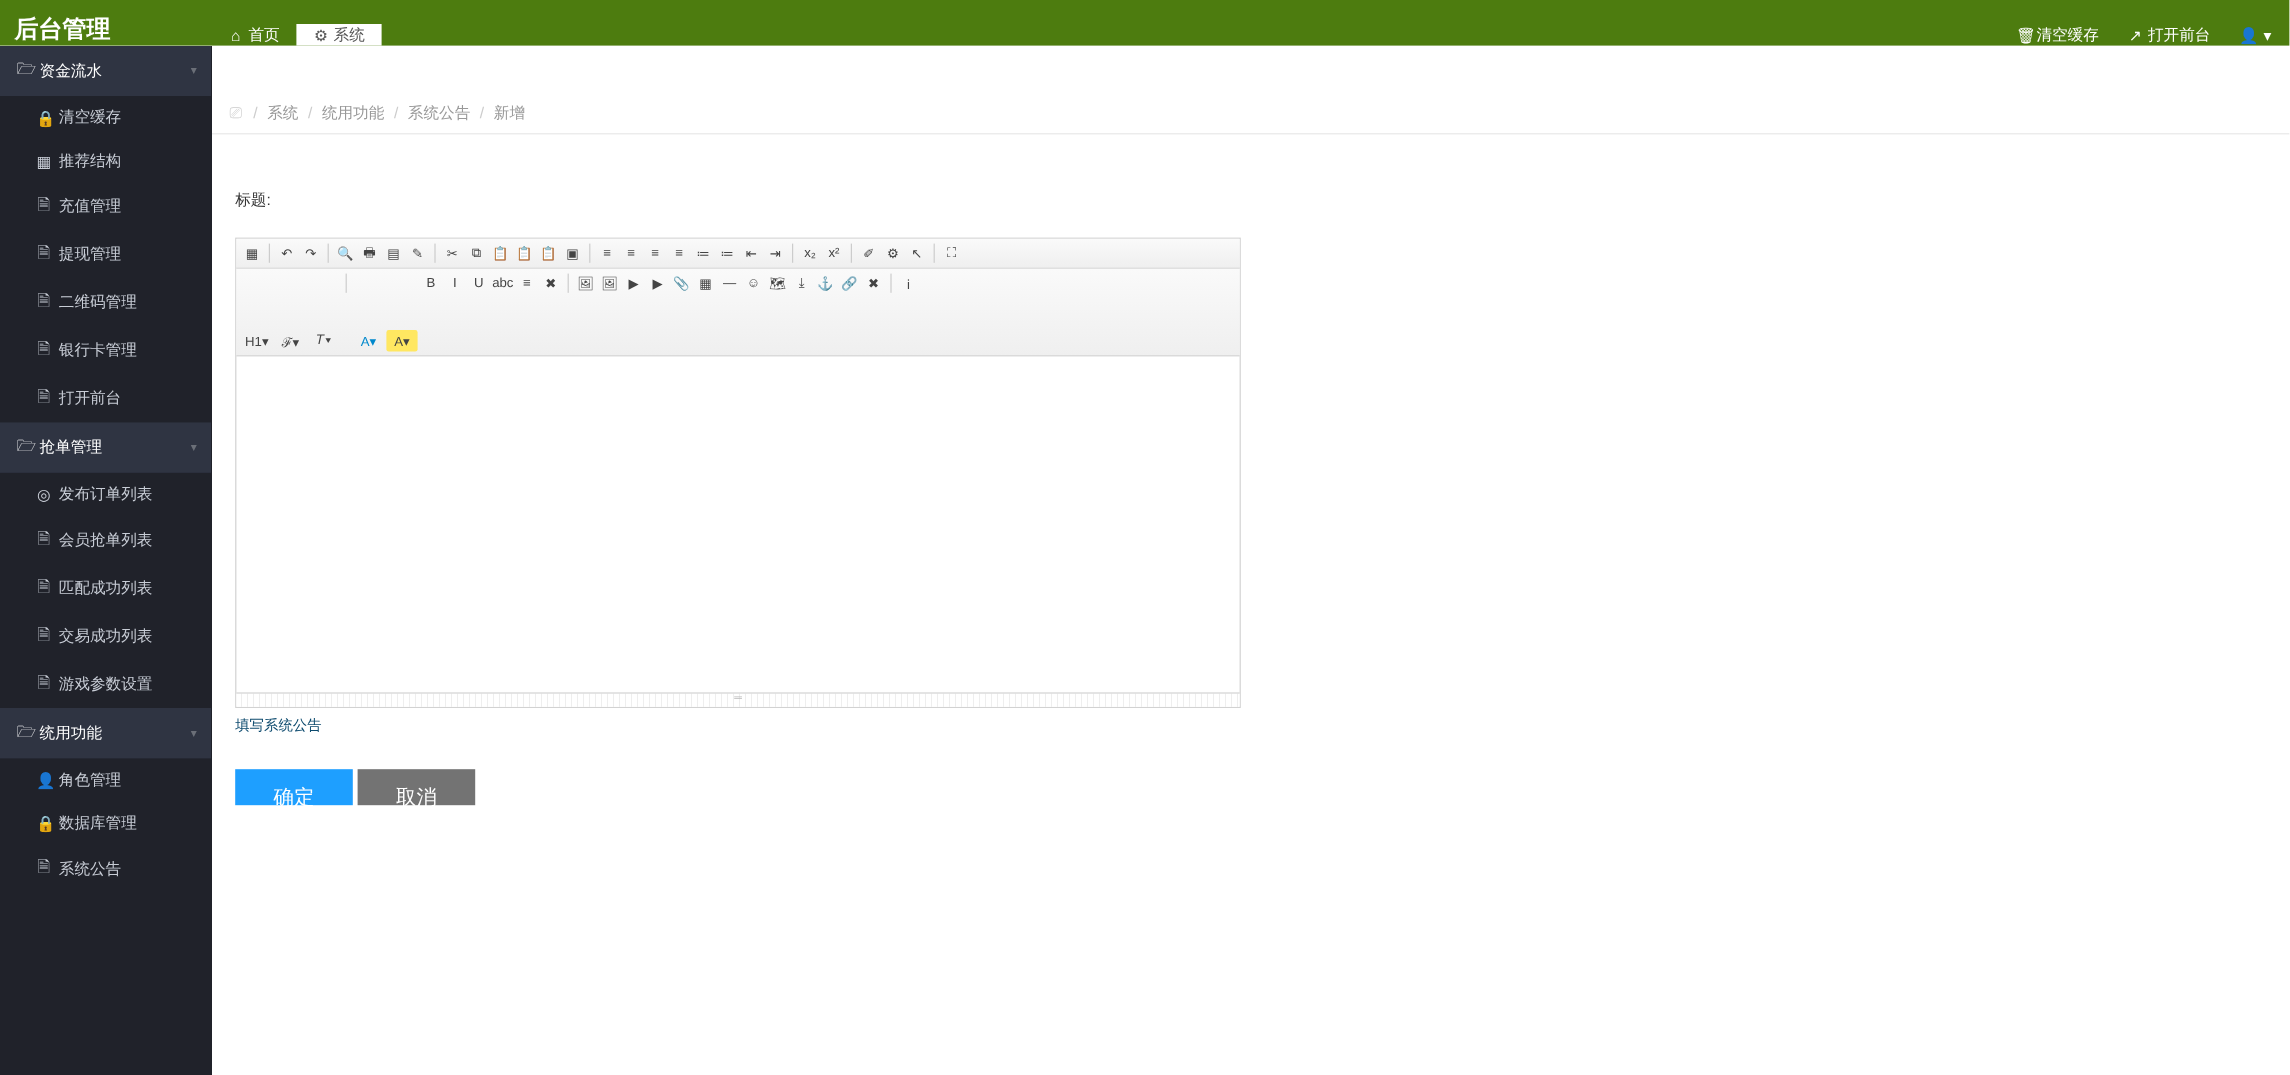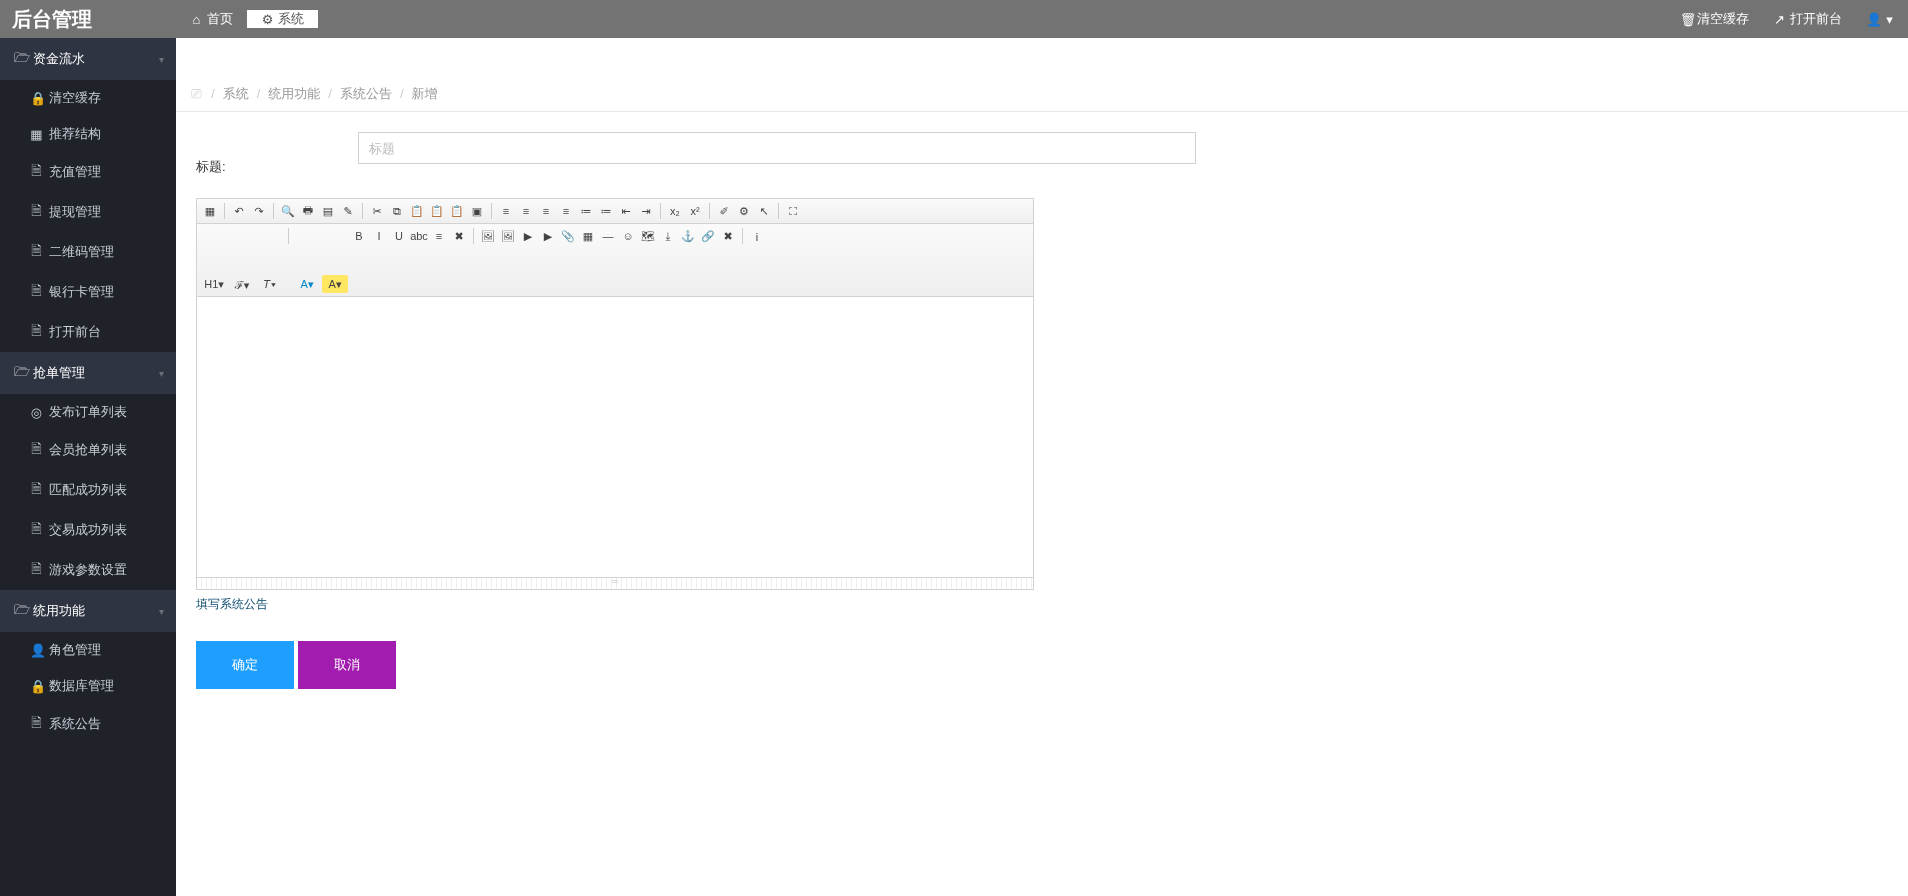--- a/index.html
+++ b/index.html
@@ -1,18 +1,18 @@
 <!DOCTYPE html>
 <html><head>
 <meta charset="utf-8">
 <style>
 * { margin: 0; padding: 0; box-sizing: border-box; }
 body { font-family: "Microsoft YaHei", Arial, sans-serif; font-size: 13px; color: #333; background: #fff; }
 
-.topbar { height: 38px; background: #737373; display: flex; align-items: center; color: #fff; }
+.topbar { height: 38px; background: #4d7c0f; display: flex; align-items: flex-end; color: #fff; }
 .logo { width: 176px; display: flex; align-items: center; padding-left: 12px; font-size: 20px; font-weight: bold; }
 .tabs { display: flex; align-items: stretch; }
 .tab { display: flex; align-items: center; padding: 0 14px; color: #fff; cursor: pointer; font-size: 13px; gap: 4px; }
 .tab.active { background: #fff; color: #555; }
 .topbar-right { margin-left: auto; display: flex; align-items: stretch; }
 .top-action { display: flex; align-items: center; padding: 0 12px; color: #fff; cursor: pointer; font-size: 13px; gap: 4px; }
 
 .sidebar { position: fixed; top: 38px; left: 0; bottom: 0; width: 176px; background: #20222A; color: #aab; overflow-y: auto; }
 .menu-group { background: #2F3442; color: #fff; padding: 10px 14px; font-size: 13px; display: flex; align-items: center; gap: 6px; cursor: pointer; position: relative; }
 .menu-group .chev { position: absolute; right: 12px; color: #6b6f78; font-size: 10px; }
@@ -33,23 +33,23 @@
 .editor-tb { background: linear-gradient(#fafafa,#efefef); border-bottom: 1px solid #d2d2d2; padding: 3px 4px; display: flex; flex-wrap: wrap; gap: 2px; }
 .tb-btn { width: 18px; height: 18px; display: inline-flex; align-items: center; justify-content: center; font-size: 11px; color: #444; cursor: pointer; border-radius: 2px; }
 .tb-sep { width: 1px; height: 16px; background: #ccc; margin: 1px 3px; }
 .tb-btn.wide { width: 26px; margin-top: 48px; }
 .editor-body { min-height: 280px; padding: 8px; outline: none; }
 .editor-resize { height: 12px; border-top: 1px solid #d2d2d2; background: repeating-linear-gradient(90deg,#fff,#fff 4px,#eee 4px,#eee 5px); cursor: s-resize; position: relative; }
 .editor-resize::after { content: "═"; position: absolute; left: 50%; top: -2px; transform: translateX(-50%); color: #bbb; font-size: 9px; }
 .help-text { color: #0c4a6e; font-size: 12px; margin-top: 6px; }
 
 .btn-row { margin-top: 28px; display: flex; gap: 4px; }
-.btn { height: 48px; padding: 12px 30px; border: none; color: #fff; font-size: 13px; cursor: pointer; min-width: 98px; }
+.btn { height: 30px; padding: 12px 30px; border: none; color: #fff; font-size: 17px; cursor: pointer; min-width: 98px; }
 .btn-primary { background: #1E9FFF; }
-.btn-danger { background: #a21caf; }
+.btn-danger { background: #737373; }
 
 .ico { display: inline-block; width: 1em; text-align: center; }
 </style>
 </head>
 <body>
 
 <div class="topbar">
   <div class="logo">后台管理</div>
   <div class="tabs">
     <div class="tab">
@@ -164,23 +164,20 @@
     <span>统用功能</span>
     <span class="sep">/</span>
     <span>系统公告</span>
     <span class="sep">/</span>
     <span>新增</span>
   </div>
 
   <div class="content">
     <div class="form-row">
       <div class="form-label">标题:</div>
-      <div class="form-ctrl">
-        <input class="text-input" type="text" placeholder="标题" style="">
-      </div>
     </div>
 
     <div class="form-row">
       <div class="form-ctrl">
         <div class="editor">
           <div class="editor-tb" id="tb-row1">
               <span class="tb-btn">▦</span>
               <span class="tb-sep"></span>
               <span class="tb-btn">↶</span>
               <span class="tb-btn">↷</span>

